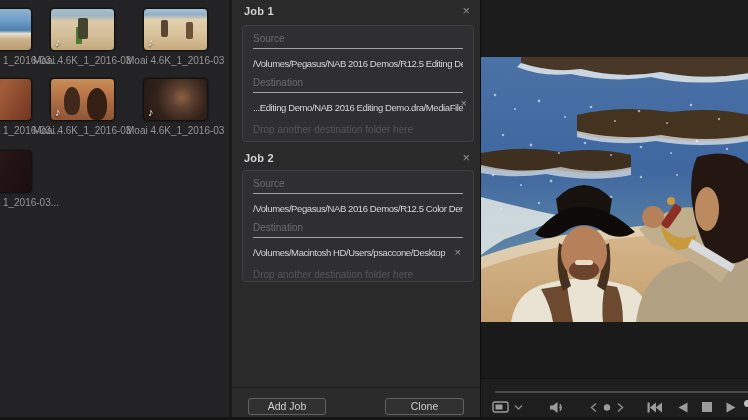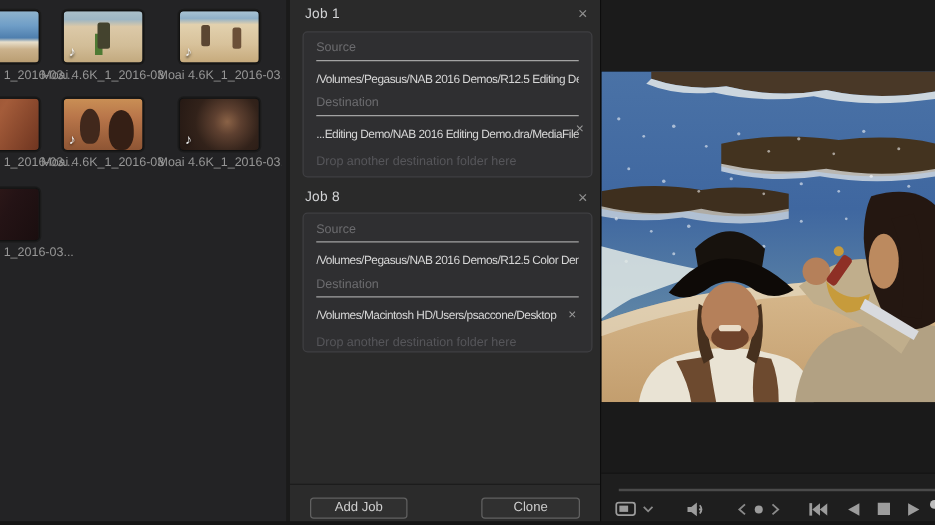--- a/index.html
+++ b/index.html
@@ -29,21 +29,21 @@
   .v5::before{content:"";position:absolute;left:13px;top:8px;width:16px;height:28px;background:#41281c;
               border-radius:50% 50% 40% 40%;box-shadow:25px 3px 0 2px #351f15;}
   .v6{background:radial-gradient(circle at 60% 45%,#8a6246 0%,#5e4030 24%,#32221a 58%,#241813 100%);}
   .v7{background:linear-gradient(120deg,#3a1f1c 0%,#241315 55%,#1a0e0f 100%);}
 
   
   .sep-left{position:absolute;left:229px;top:0;width:3px;height:420px;background:#1a1a1a;}
   .clone-panel{position:absolute;left:232px;top:0;width:248px;height:420px;background:#2a2a2a;}
   .job-header{position:absolute;left:12px;right:8px;height:18px;}
   .jh1{top:5px}.jh2{top:152px}
-  .job-title{margin:0;font-size:11px;font-weight:400;color:#d3d4d6;letter-spacing:.2px;}
+  .job-title{margin:0;font-size:11px;font-weight:700;color:#d3d4d6;letter-spacing:.2px;}
   .job-close{position:absolute;right:2px;top:-1px;background:none;border:none;padding:0;color:#8f8f8f;
              font-size:13px;line-height:14px;cursor:pointer;font-family:inherit;}
   .job-card{position:absolute;left:10px;right:6px;background:#2f2f31;border:1px solid #3f3f42;
             border-radius:4px;padding:7px 10px 0;box-sizing:border-box;overflow:hidden;}
   .jc1{top:25px;height:117px;}
   .jc2{top:170px;height:112px;}
   .f-label{font-size:10px;color:#6c6c6f;padding-bottom:4px;border-bottom:1px solid #a3a3a3;}
   .f-value{font-size:9.5px;letter-spacing:-0.4px;color:#d6d6d6;margin:9px 0 8px;white-space:nowrap;overflow:hidden;}
   .f-row{position:relative;margin:9px 0 0;}
   .f-row .f-value{margin:0;}
@@ -130,21 +130,21 @@
       <div class="f-value">/Volumes/Pegasus/NAB 2016 Demos/R12.5 Editing Demo</div>
       <div class="f-label">Destination</div>
       <div class="f-row">
         <div class="f-value">...Editing Demo/NAB 2016 Editing Demo.dra/MediaFiles/OUTPUT</div>
         <button class="remove-dest rd1">×</button>
       </div>
       <div class="drop-hint">Drop another destination folder here</div>
     </div>
 
     <header class="job-header jh2">
-      <h3 class="job-title">Job 8</h3>
+      <h3 class="job-title">Job 2</h3>
       <button class="job-close">×</button>
     </header>
     <div class="job-card jc2">
       <div class="f-label">Source</div>
       <div class="f-value">/Volumes/Pegasus/NAB 2016 Demos/R12.5 Color Demo</div>
       <div class="f-label">Destination</div>
       <div class="f-row">
         <div class="f-value" style="padding-right:14px">/Volumes/Macintosh HD/Users/psaccone/Desktop</div>
         <button class="remove-dest rd2">×</button>
       </div>

